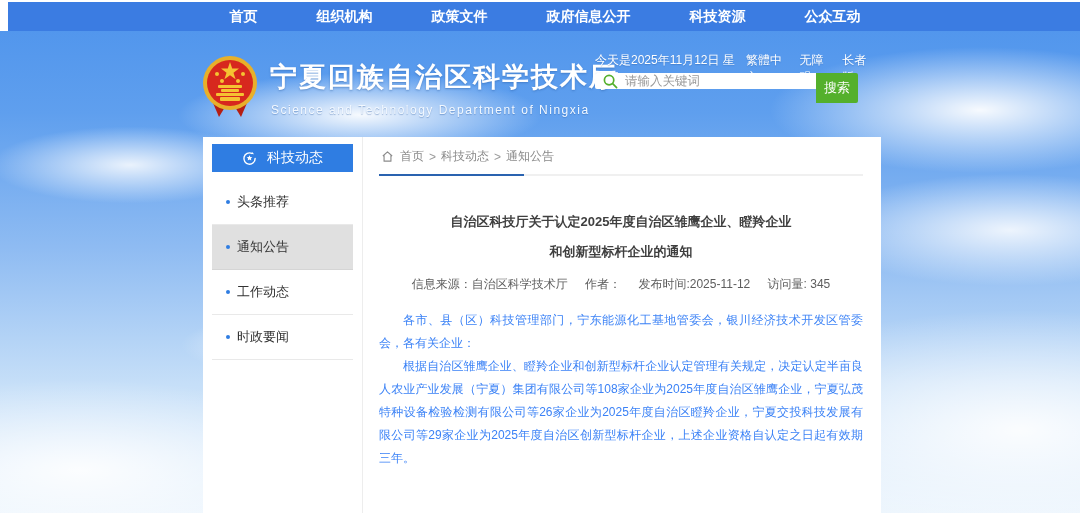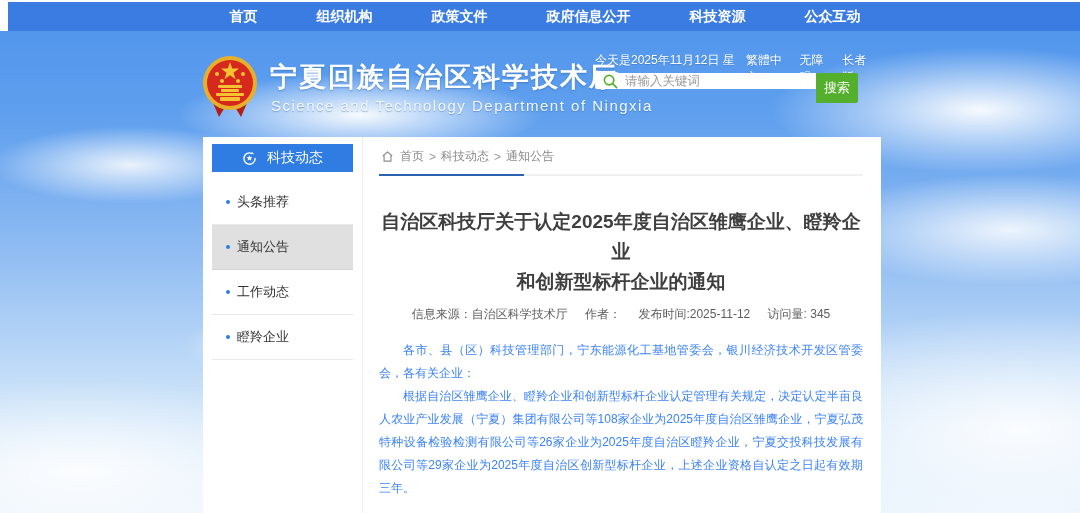--- a/index.html
+++ b/index.html
@@ -26,21 +26,21 @@
   .topnav { position:absolute; left:8px; right:0; top:2px; height:29px; background:#3b7ce2; z-index:2; }
   .topnav-inner { position:absolute; left:192px; width:690px; height:29px;
     display:flex; justify-content:space-around; align-items:center; }
   .nav-item { color:#fff; font-size:14px; font-weight:bold; cursor:pointer; white-space:nowrap; }
 
   
   .header { position:absolute; left:0; top:31px; width:1080px; height:106px; z-index:1; }
   .emblem { position:absolute; left:201px; top:24px; width:58px; height:66px; }
   .site-title { position:absolute; left:270px; top:28px; color:#fff; font-size:27px; font-weight:bold;
     letter-spacing:2px; text-shadow:0 1px 2px rgba(40,90,160,.45); white-space:nowrap; }
-  .site-sub { position:absolute; left:271px; top:66px; color:#f2f8ff; font-size:15px; letter-spacing:1.5px;
+  .site-sub { position:absolute; left:271px; top:72px; color:#f2f8ff; font-size:12px; letter-spacing:1.5px;
     text-shadow:0 1px 1px rgba(40,90,160,.4); white-space:nowrap; }
   .top-utility { position:absolute; left:595px; top:21px; width:280px; display:flex;
     justify-content:space-between; color:#fff; font-size:12px; text-shadow:0 1px 1px rgba(40,90,160,.35); }
   .util-links { display:flex; gap:10px; }
   .util-link { cursor:pointer; }
   .search-row { position:absolute; left:595px; top:42px; width:263px; height:30px; display:flex; }
   .search-box { flex:1; height:16px; background:#fff; display:flex; align-items:center; padding:0 8px; border-radius:2px 0 0 2px; }
   .search-box input { border:none; outline:none; flex:1; font-size:12.5px; color:#333;
     font-family:"Liberation Sans","DejaVu Sans",sans-serif; margin-left:7px; }
   .search-box input::placeholder { color:#9a9a9a; }
@@ -64,21 +64,21 @@
 
   
   .content { flex:1; padding:8px 18px 0 16px; }
   .breadcrumb { display:flex; align-items:center; gap:5px; font-size:12px; color:#8a8a8a; padding:3px 0 9px 2px; }
   .crumb { cursor:pointer; }
   .crumb-sep { color:#9a9a9a; }
   .home-icon { width:13px; height:13px; margin-right:1px; }
   .rule { position:relative; height:2px; background:#f0f0f0; }
   .rule::before { content:""; position:absolute; left:0; top:0; width:145px; height:2px; background:#2a63b0; }
 
-  .art-title { margin-top:31px; text-align:center; font-size:19px; font-weight:bold; color:#3f3f3f; line-height:30px; }
+  .art-title { margin-top:31px; text-align:center; font-size:13px; font-weight:bold; color:#3f3f3f; line-height:30px; }
   .art-meta { margin-top:9px; text-align:center; font-size:12px; color:#5d5d5d; }
   .art-meta span { margin:0 7px; }
   .art-body { margin-top:16px; font-size:12px; color:#3b82f6; line-height:23px; text-align:justify; }
   .art-body p { text-indent:2em; }
 </style>
 </head>
 <body>
 
 <div class="stage">
   <div class="sky"></div>
@@ -155,21 +155,21 @@
         <div class="side-item selected">
           <span class="dot"></span>
           <span>通知公告</span>
         </div>
         <div class="side-item">
           <span class="dot"></span>
           <span>工作动态</span>
         </div>
         <div class="side-item">
           <span class="dot"></span>
-          <span>瞪羚企业</span>
+          <span>时政要闻</span>
         </div>
       </div>
     </div>
 
     <div class="content">
       <div class="breadcrumb">
         <svg class="home-icon" viewBox="0 0 14 14">
           <path d="M2 6.5 L7 2 L12 6.5 M3.3 5.8 V12 H10.7 V5.8" fill="none" stroke="#8a8a8a" stroke-width="1.2" stroke-linejoin="round"></path>
         </svg>
         <span class="crumb">首页</span>

